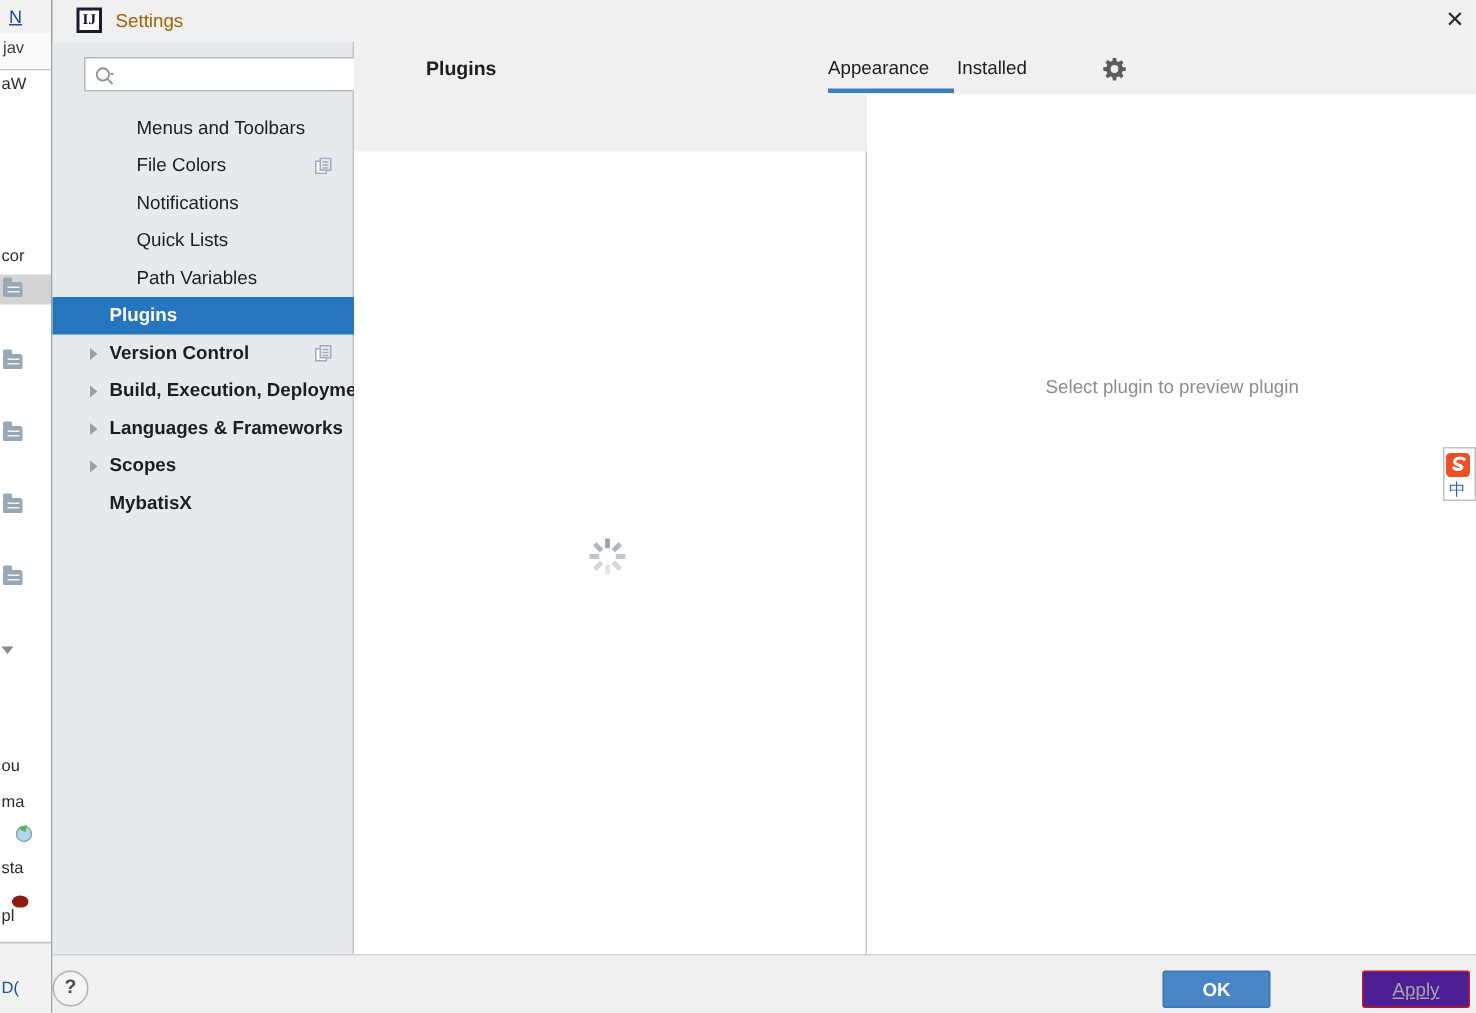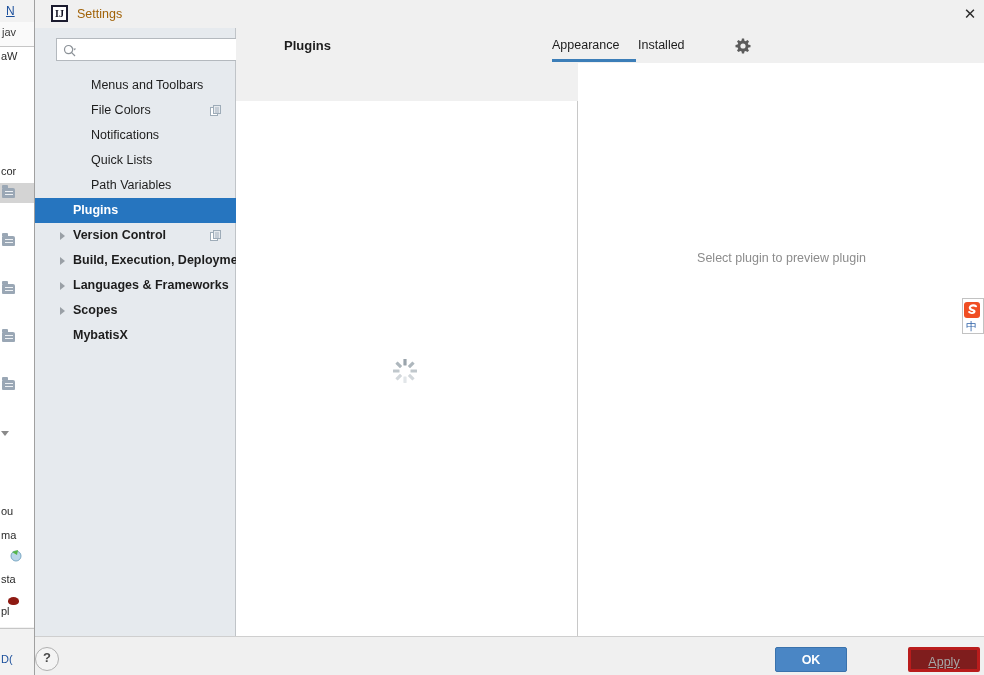--- a/index.html
+++ b/index.html
@@ -429,22 +429,22 @@
     left: 789px;
     width: 72px;
     background: #ffffff;
     border: 1px solid #b0b5ba;
     color: #0f172a;
     margin-top: 29px;
   }
   #apply-button {
     left: 873px;
     width: 72px;
-    background: #7f1d1d;
-    border: 3px solid #b91c1c;
+    background: #4c1d95;
+    border: 1px solid #b91c1c;
     color: #a6a6a6;
     text-decoration: underline;
   }
 
   
   #ime-bar {
     position: absolute;
     left: 962px; top: 298px;
     width: 22px; height: 36px;
     background: #ffffff;

